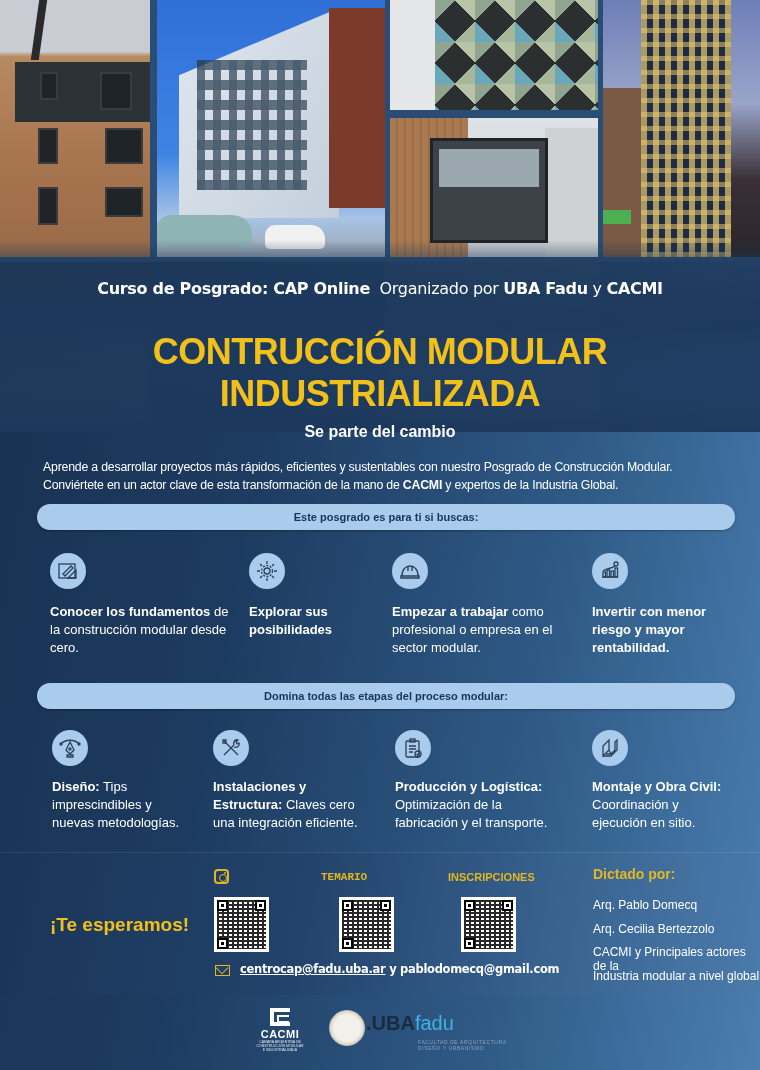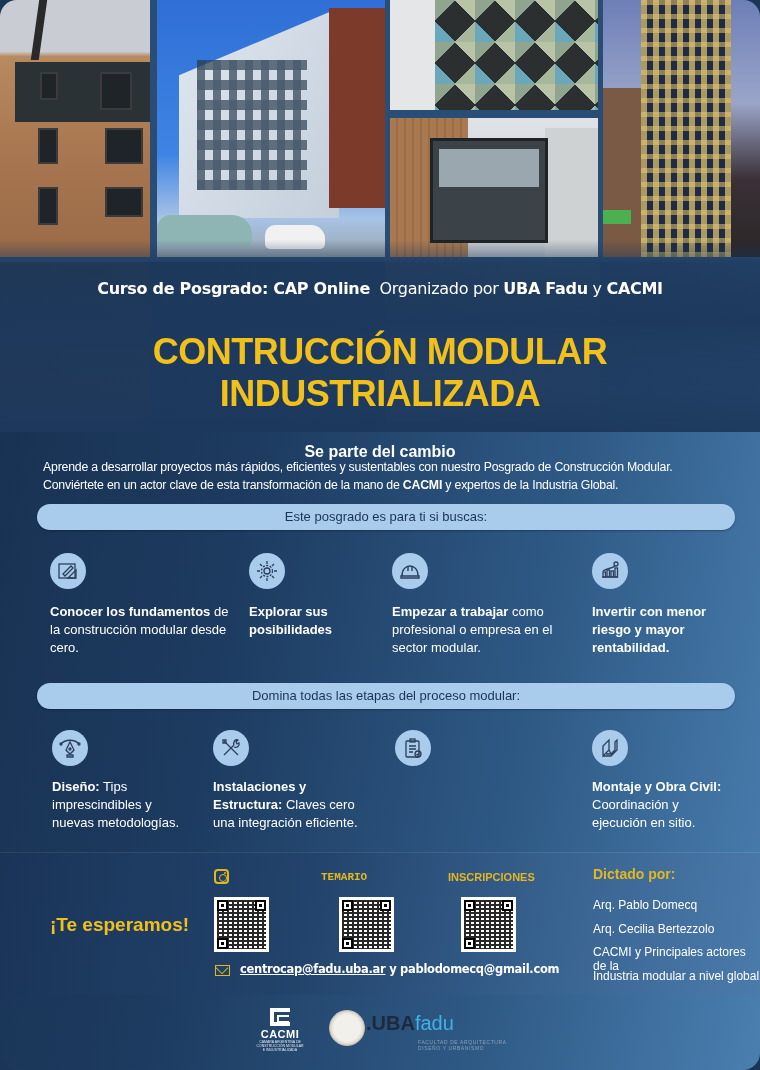--- a/index.html
+++ b/index.html
@@ -5,21 +5,20 @@
   * { box-sizing: border-box; margin: 0; padding: 0; }
   html, body { width: 760px; height: 1070px; overflow: hidden; }
   body {
     font-family: "Liberation Sans", "DejaVu Sans", sans-serif;
     background: #1b3556;
     position: relative;
     color: #fff;
   }
   .poster { position: absolute; left: 0; top: 0; width: 760px; height: 1070px; overflow: hidden;
     background: linear-gradient(100deg, #17304f 0%, #1d3b60 35%, #2f5a86 70%, #4a7fb0 100%);
-    border-radius: 17px;
   }
   
   .photos { position: absolute; left: 0; top: 0; width: 760px; height: 262px; background: #2a4d76; }
   .photo { position: absolute; overflow: hidden; }
   .p1 { left: 0; top: 0; width: 150px; height: 257px;
     background: linear-gradient(180deg, #c9cdd3 0%, #c9cdd3 20%, #b88a5f 22%, #a87650 60%, #9a6b48 100%); }
   .p1 .mod-dark { position:absolute; left:15px; top:62px; width:135px; height:60px; background:#2b3236; }
   .p1 .win { position:absolute; background:#1e2428; border:2px solid #3b3b3b; }
   .p1 .crane { position:absolute; left:35px; top:0; width:8px; height:60px; background:#2a2a2a; transform: skewX(-8deg); }
   .p2 { left: 157px; top: 0; width: 228px; height: 257px;
@@ -54,26 +53,26 @@
     background: linear-gradient(180deg, rgba(27,53,86,0) 0%, rgba(27,53,86,.55) 15%, rgba(28,56,92,.85) 55%, rgba(28,56,92,0) 100%); }
   .reflection { position:absolute; left:0; top:262px; width:760px; height:160px; opacity:.25;
     background: linear-gradient(90deg, #8a6a50 0 150px, #2f5a86 150px 385px, #7f8f95 385px 600px, #3a4a7a 600px); }
   .reflection-mask { position:absolute; left:0; top:262px; width:760px; height:170px;
     background: linear-gradient(180deg, rgba(28,56,92,.55), rgba(28,56,92,.95)); }
 
   .subtitle { position:absolute; left:0; width:760px; top:279px; text-align:center; font-size:16px; color:#fff; font-family:"DejaVu Sans", sans-serif; letter-spacing:-0.3px; }
   .subtitle b { font-weight:bold; }
   .main-title { position:absolute; left:0; width:760px; top:331px; text-align:center; font-size:36px; font-weight:bold; color:#f2c01a; letter-spacing:-0.5px; font-family:"Liberation Sans", sans-serif; }
   .lead1 { position:absolute; left:0; width:760px; top:398px; text-align:center; font-size:17px; color:#fff; }
-  .lead2 { position:absolute; left:0; width:760px; top:423px; text-align:center; font-size:16px; font-weight:bold; color:#fff;margin-top:20px; }
+  .lead2 { position:absolute; left:0; width:760px; top:423px; text-align:center; font-size:16px; font-weight:bold; color:#fff; }
   .desc { position:absolute; left:43px; width:690px; top:458px; font-size:12.3px; line-height:18px; color:#fff; letter-spacing:-0.2px; }
   .desc b { font-weight:bold; }
 
   .pill { position:absolute; left:37px; width:698px; height:26px; background:#a9cbec; border-radius:13px;
-    color:#1a3357; font-weight:normal; font-size:13px; text-align:center; line-height:26px; box-shadow: 0 1px 2px rgba(0,0,0,.3); }
+    color:#1a3357; font-weight:bold; font-size:11px; text-align:center; line-height:26px; box-shadow: 0 1px 2px rgba(0,0,0,.3); }
   .pill1 { top:504px; }
   .pill2 { top:683px; }
 
   .feature { position:absolute; width:180px; }
   .feature .icon { width:36px; height:36px; border-radius:50%; background:#a9cbec; display:flex; align-items:center; justify-content:center; }
   .feature .icon svg { width:24px; height:24px; }
   .feature .text { margin-top:14px; font-size:13px; line-height:18px; color:#fff; }
   .feature .text b { font-weight:bold; }
   .f1 { left:50px; top:553px; }
   .f2 { left:249px; top:553px; }
@@ -262,20 +261,21 @@
   <div class="feature g3" style="width:170px">
     <div class="icon">
       <svg viewBox="0 0 24 24" fill="none" stroke="#2a3f5c" stroke-width="1.3">
           <rect x="5" y="5" width="13" height="16" rx="1"></rect>
           <rect x="9" y="3" width="5" height="3"></rect>
           <path d="M8 10 H15 M8 13 H15 M8 16 H12"></path>
           <circle cx="17" cy="18" r="3"></circle>
           <path d="M15.5 18 L16.6 19 L18.5 17"></path>
         </svg>
     </div>
+    <div class="text"><b>Producción y Logística:</b> <span>Optimización de la fabricación y el transporte.</span></div>
   </div>
   <div class="feature g4" style="width:130px">
     <div class="icon">
       <svg viewBox="0 0 24 24" fill="none" stroke="#2a3f5c" stroke-width="1.3">
           <path d="M5 20 V10 L11 4 V14 Z"></path>
           <path d="M5 20 H13 L19 14 V4 L17 6 V14 L13 18 H8"></path>
           <path d="M11 14 L13 18"></path>
         </svg>
     </div>
     <div class="text"><b>Montaje y Obra Civil:</b> <span>Coordinación y ejecución en sitio.</span></div>

